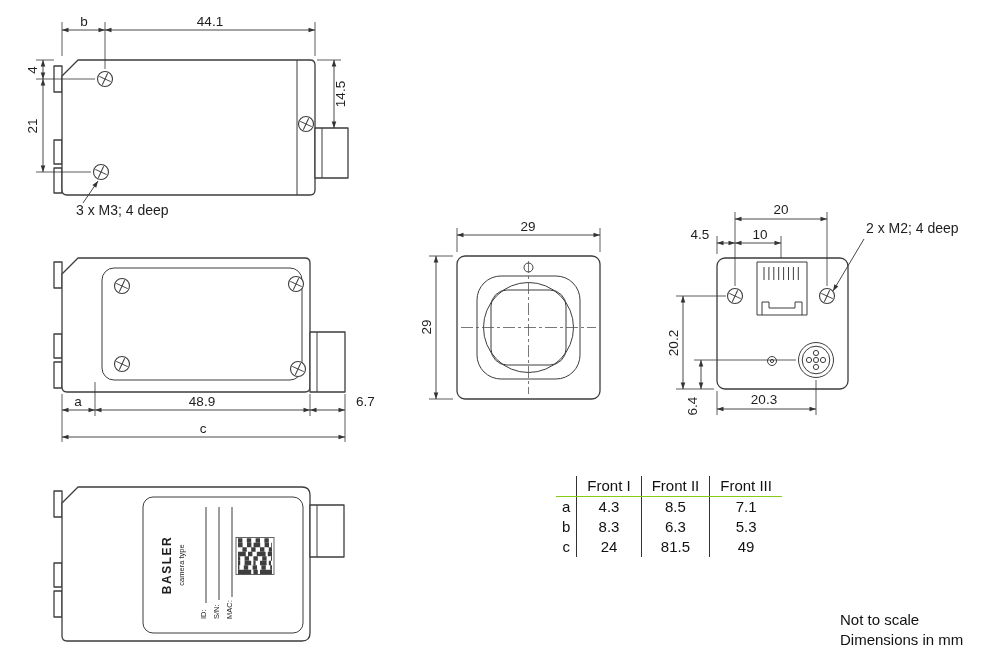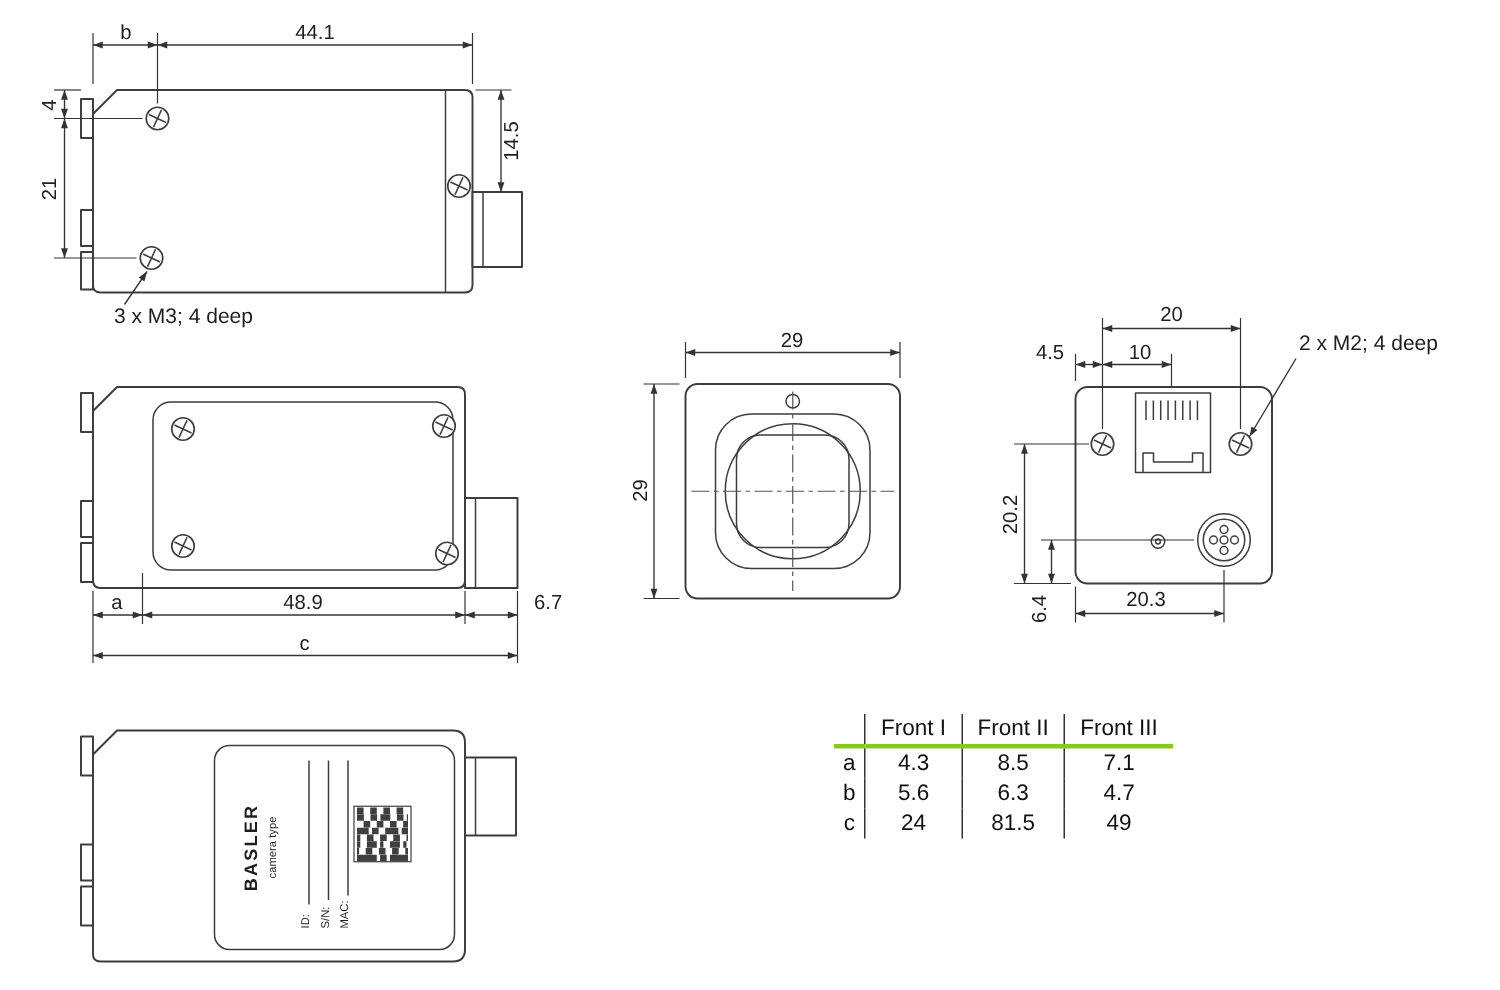--- a/index.html
+++ b/index.html
@@ -8,21 +8,21 @@
   svg text { font-family:"Liberation Sans", sans-serif; font-size:13.5px; fill:#1e1e1e; }
   .outline { fill:#fff; stroke:#3d3d3d; stroke-width:1.3; stroke-linejoin:round; }
   .thin    { fill:none; stroke:#3d3d3d; stroke-width:1; stroke-linejoin:round; }
   .dim     { fill:none; stroke:#333; stroke-width:0.9; }
   .ext     { fill:none; stroke:#333; stroke-width:0.8; }
   .center  { fill:none; stroke:#555; stroke-width:0.8; stroke-dasharray:12 3 3 3; }
   .note    { font-size:14px; }
   .table-wrap { position:absolute; left:556px; top:476px; color:#111; }
   .table-wrap table { border-collapse:collapse; font-size:15px; }
   .table-wrap th, .table-wrap td { font-weight:normal; text-align:center; padding:1px 10px; line-height:18px; }
-  .table-wrap thead th { border-bottom:3px solid #84cc16; }
+  .table-wrap thead th { border-bottom:1px solid #84cc16; }
   .table-wrap th.col, .table-wrap td.col { border-left:1px solid #333; }
   .table-wrap .lbl { padding:1px 6px; }
   .notes { position:absolute; left:840px; top:610px; font-size:15px; line-height:20px; color:#111; }
 </style>
 </head>
 <body>
 
 <div id="stage">
 
 <svg width="1000" height="660" viewBox="0 0 1000 660">
@@ -226,29 +226,33 @@
     </thead>
     <tbody>
       <tr>
         <td class="lbl">a</td>
         <td class="col">4.3</td>
         <td class="col">8.5</td>
         <td class="col">7.1</td>
       </tr>
       <tr>
         <td class="lbl">b</td>
-        <td class="col">5.6</td>
+        <td class="col">8.3</td>
         <td class="col">6.3</td>
-        <td class="col">4.7</td>
+        <td class="col">5.3</td>
       </tr>
       <tr>
         <td class="lbl">c</td>
         <td class="col">24</td>
         <td class="col">81.5</td>
         <td class="col">49</td>
       </tr>
     </tbody>
   </table>
 </div>
 
 
-
+<div class="notes">
+  <div>Not to scale</div>
+  <div>Dimensions in mm</div>
 </div>
 
+</div>
+
 </body></html>

